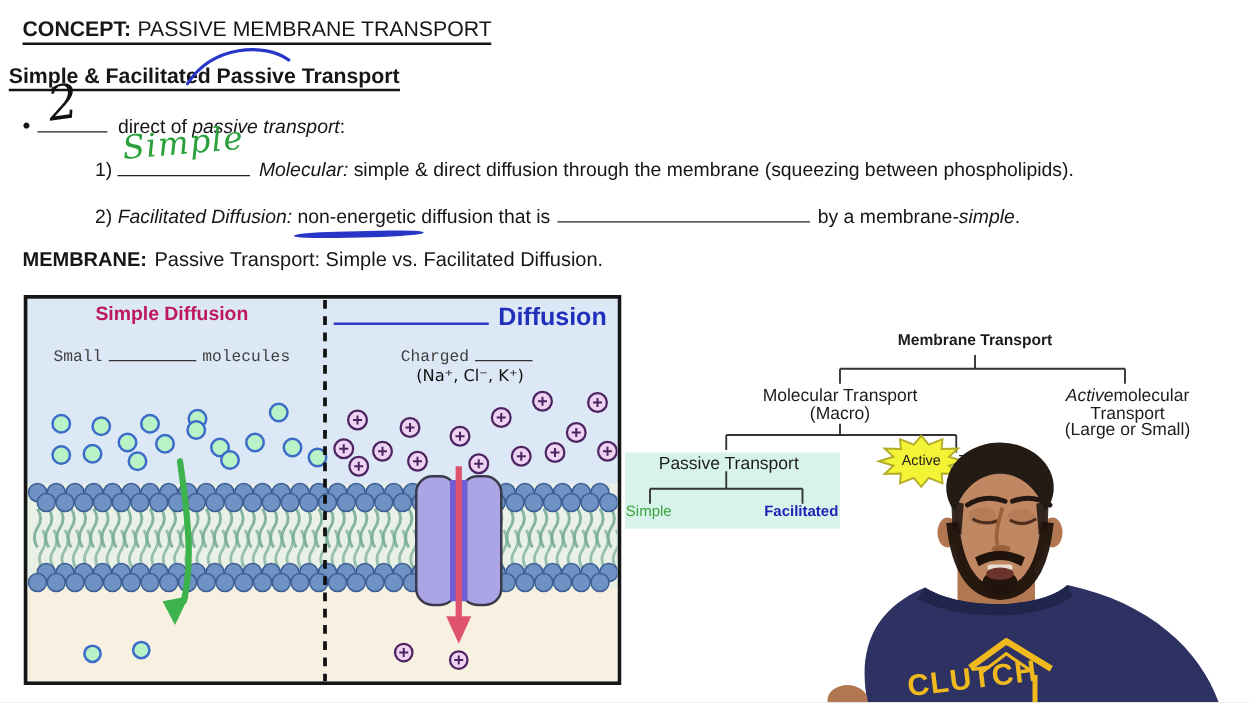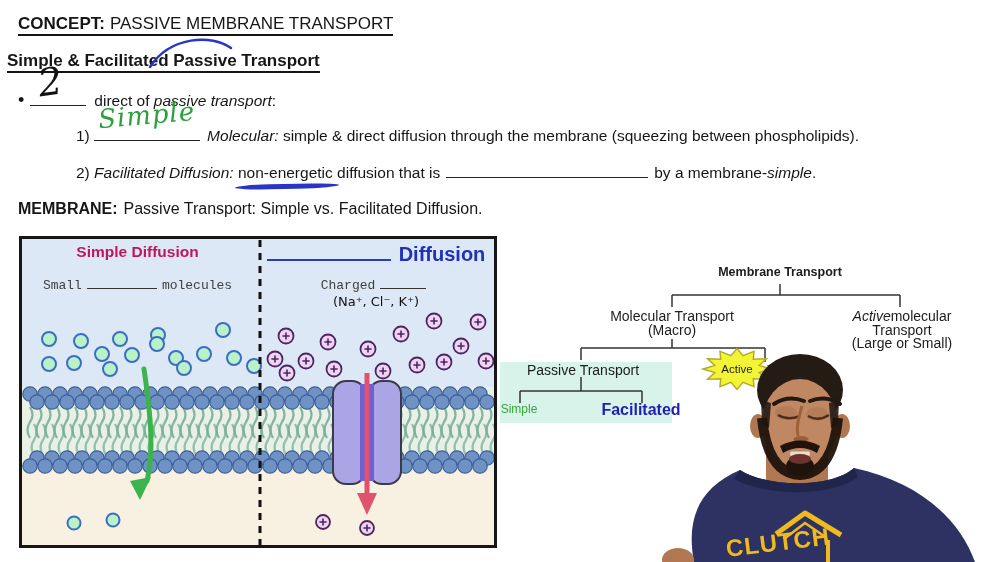--- a/index.html
+++ b/index.html
@@ -44,21 +44,21 @@
   .formula{font-family:"DejaVu Sans",sans-serif;font-size:13px;color:#111;}
   #dl-formula{left:30px;top:294px;width:215px;}
   #dr-formula{left:262px;top:294px;width:228px;}
   #flowsvg{position:absolute;left:495px;top:262px;width:505px;height:168px;}
   .fc{position:absolute;text-align:center;font-size:14px;color:#1c1c1c;line-height:13.5px;}
   #fc-root{left:700px;top:266px;width:160px;font-size:12.5px;font-weight:bold;}
   #fc-mol{left:597px;top:310px;width:150px;}
   #fc-macro{left:822px;top:310px;width:160px;}
   #fc-passive{left:523px;top:364px;width:120px;}
   #fc-simple{left:484px;top:403px;width:70px;font-size:12px;color:#3aa33a;}
-  #fc-facilitated{left:596px;top:403px;width:90px;font-size:16px;font-weight:bold;color:#1e1eb4;}
+  #fc-facilitated{left:596px;top:403px;width:90px;font-size:12px;font-weight:bold;color:#1e1eb4;}
   #fc-active{left:711px;top:363px;width:52px;font-size:11.5px;}
   #fc-active-t{left:767px;top:363px;width:16px;font-size:11.5px;text-align:left;}
   #pen{position:absolute;left:0;top:0;width:1000px;height:230px;pointer-events:none;}
   #person{position:absolute;left:628px;top:320px;width:372px;height:242px;}
 </style>
 </head>
 <body>
 
 <div class="stage">
 

